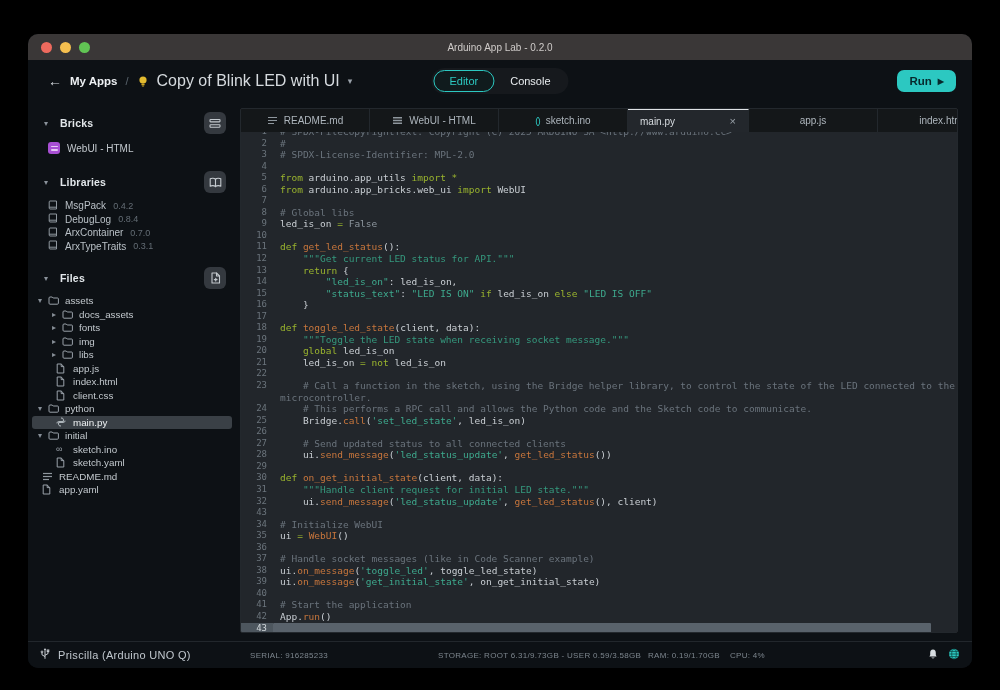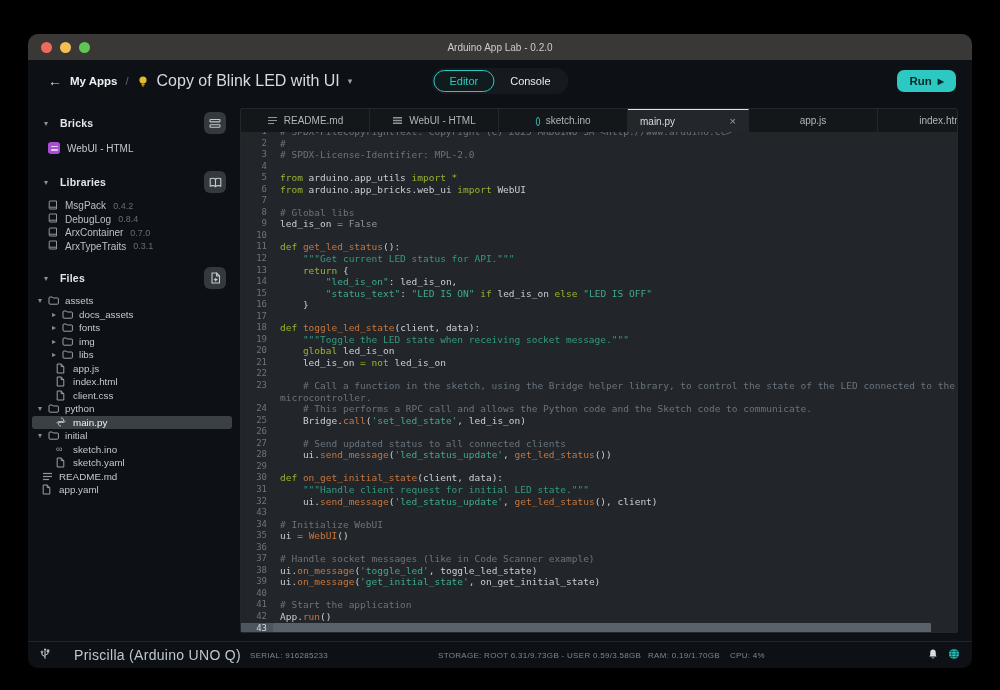--- a/index.html
+++ b/index.html
@@ -69,21 +69,21 @@
   .num{width:26px;flex:0 0 auto;text-align:right;padding-right:6px;color:#6b747c;font-size:9px;}
   .txt{padding-left:7px;white-space:pre;flex:1;min-width:0;}
   .row.hl .num{background:#4d565e;color:#d2d8dc;}
   .row.hl .txt{background:#59626b;margin-right:26px;border-radius:1px;}
   .tk-c{color:#6a737c;} .tk-k{color:#9ab42e;} .tk-s{color:#3eaa8e;} .tk-d{color:#35997e;}
   .tk-f{color:#c8763c;} .tk-p{color:#c9ced3;} .tk-b{color:#8d969e;}
   
   .statusbar{height:26px;flex:0 0 auto;background:#0d1115;border-top:1px solid #22272c;position:relative;
              font-size:8px;color:#7d868e;letter-spacing:.3px;}
   .statusbar .sb{position:absolute;top:50%;transform:translateY(-50%);white-space:nowrap;}
-  .sb-dev{left:12px;display:flex;align-items:center;gap:24px;color:#c0c7cd;font-size:14px;}
+  .sb-dev{left:12px;display:flex;align-items:center;gap:8px;color:#c0c7cd;font-size:11px;}
   .sb-serial{left:222px;} .sb-storage{left:410px;} .sb-ram{left:620px;} .sb-cpu{left:702px;}
   .sb-bell{right:34px;} .sb-globe{right:12px;}
   .bulb{display:flex;align-items:center;}
 </style>
 </head>
 <body>
 
 <div class="stage">
   <div class="window">
 

